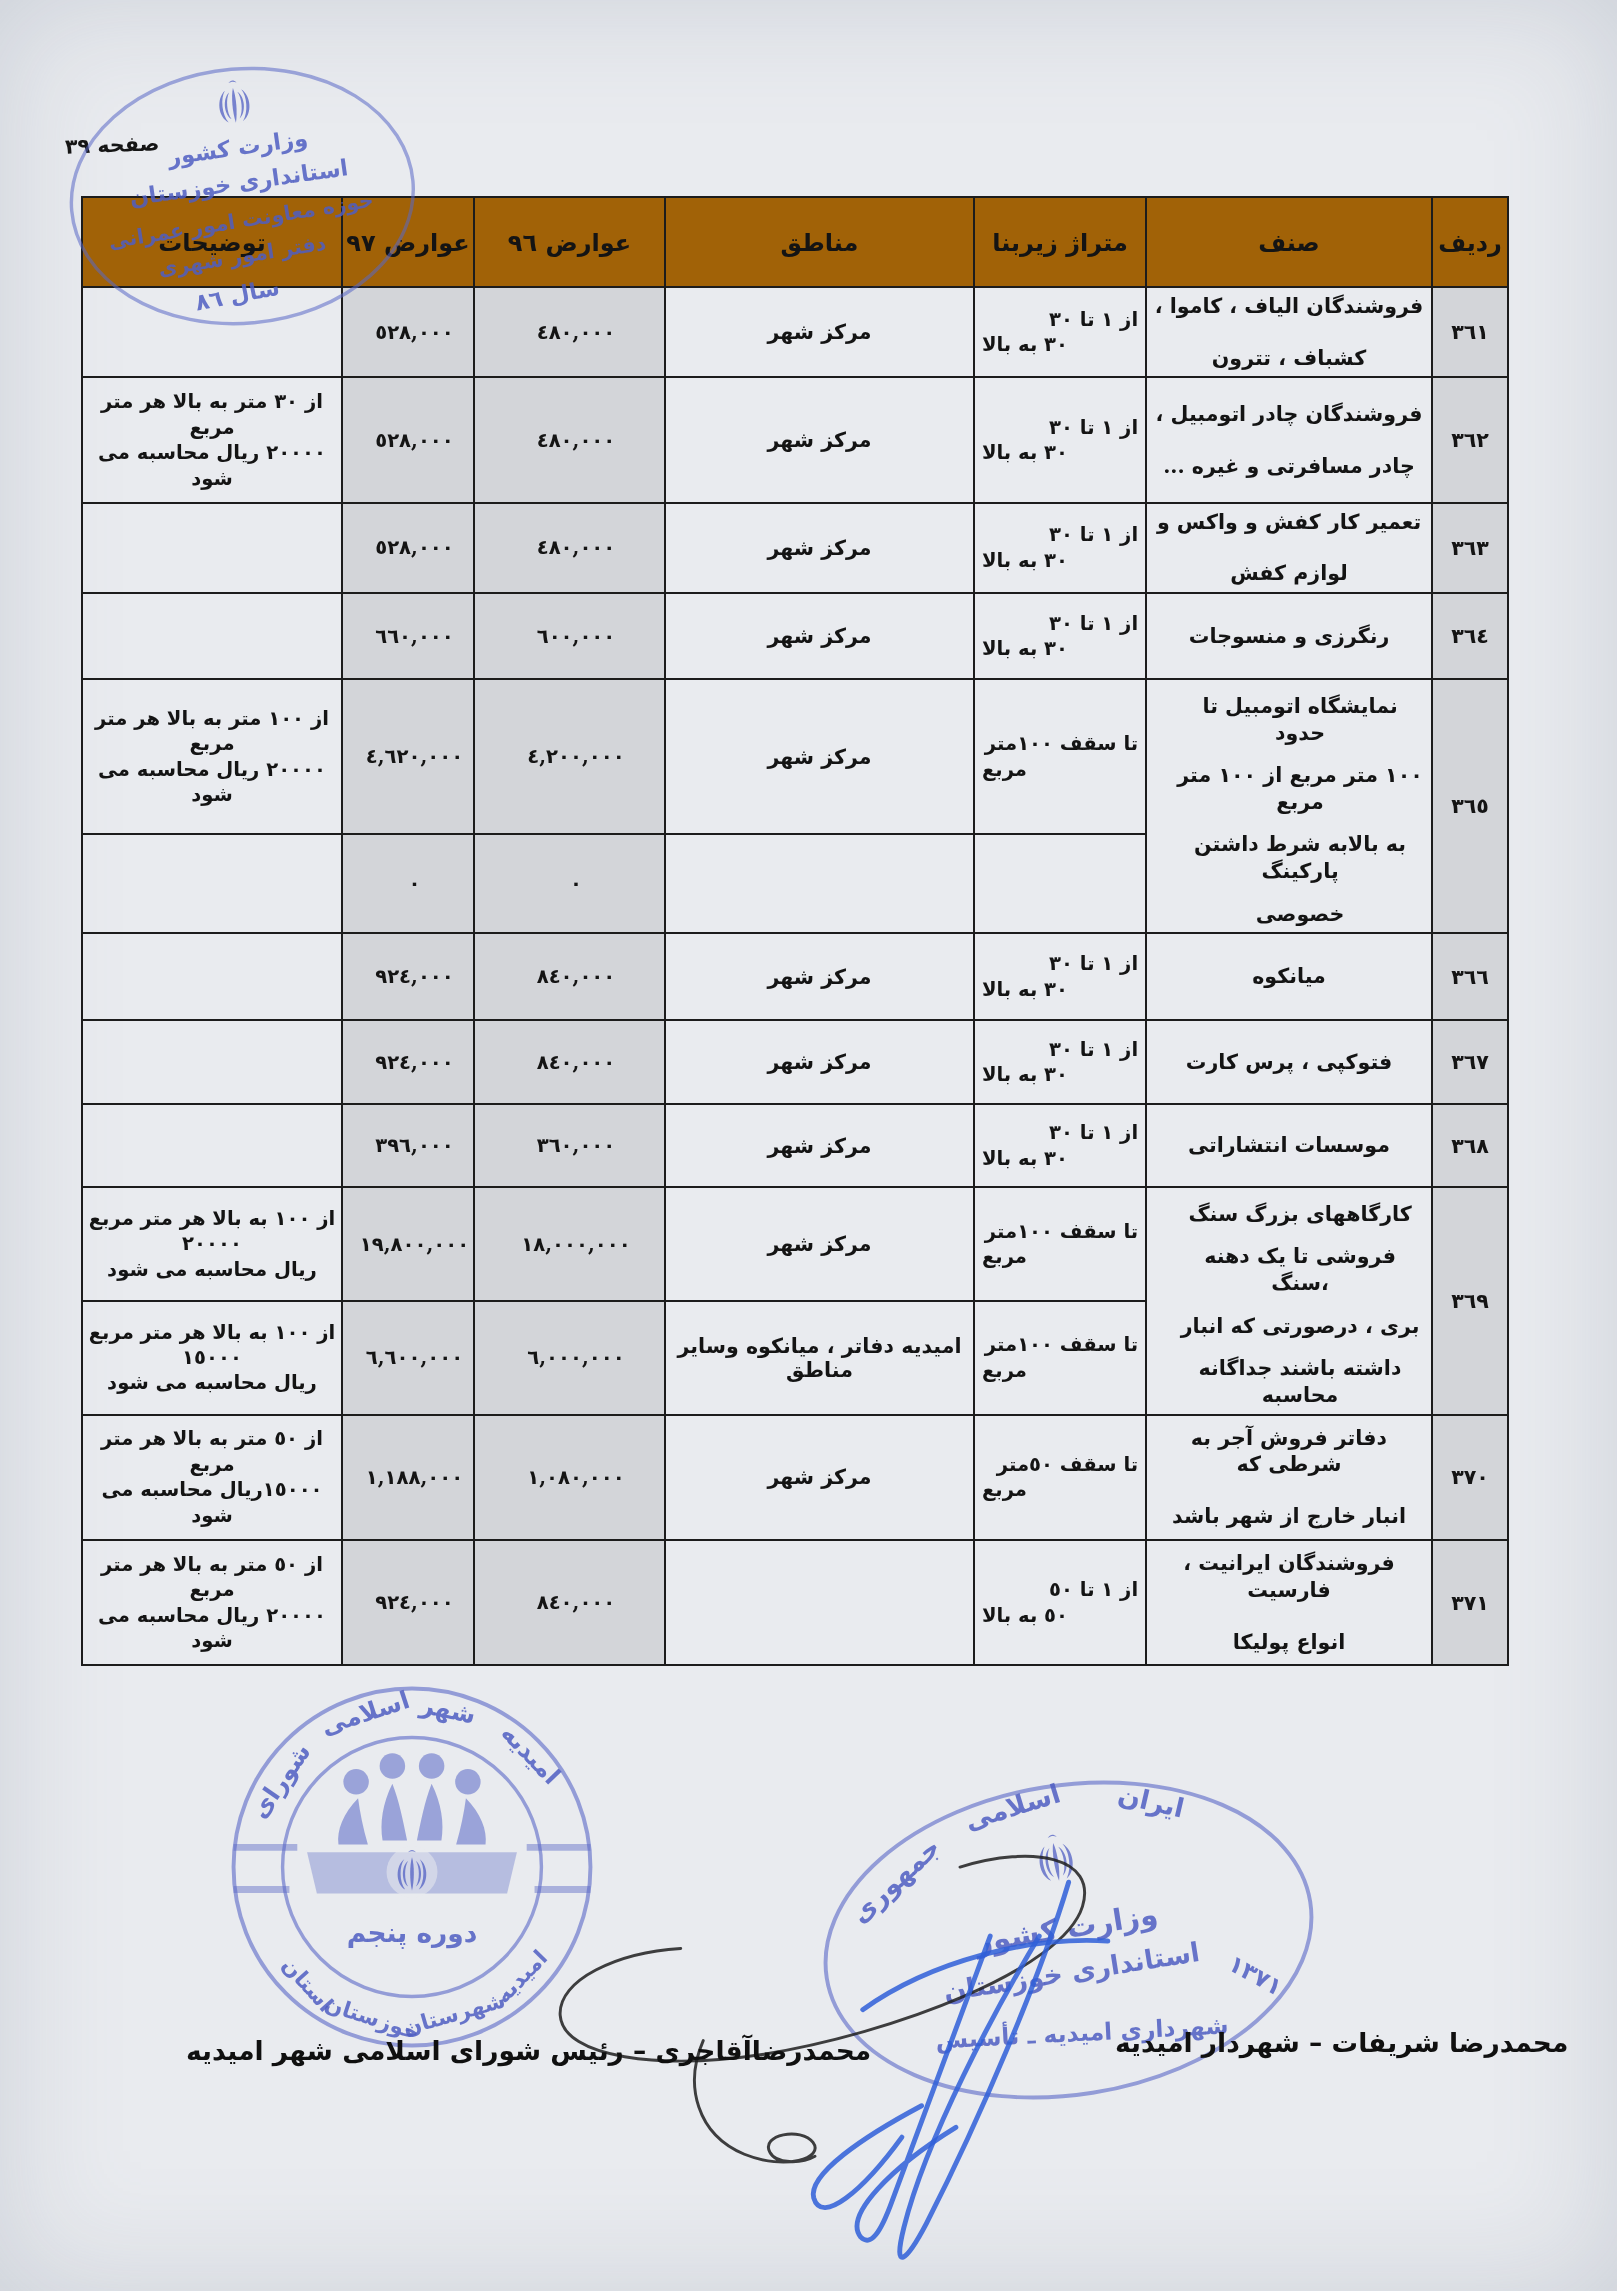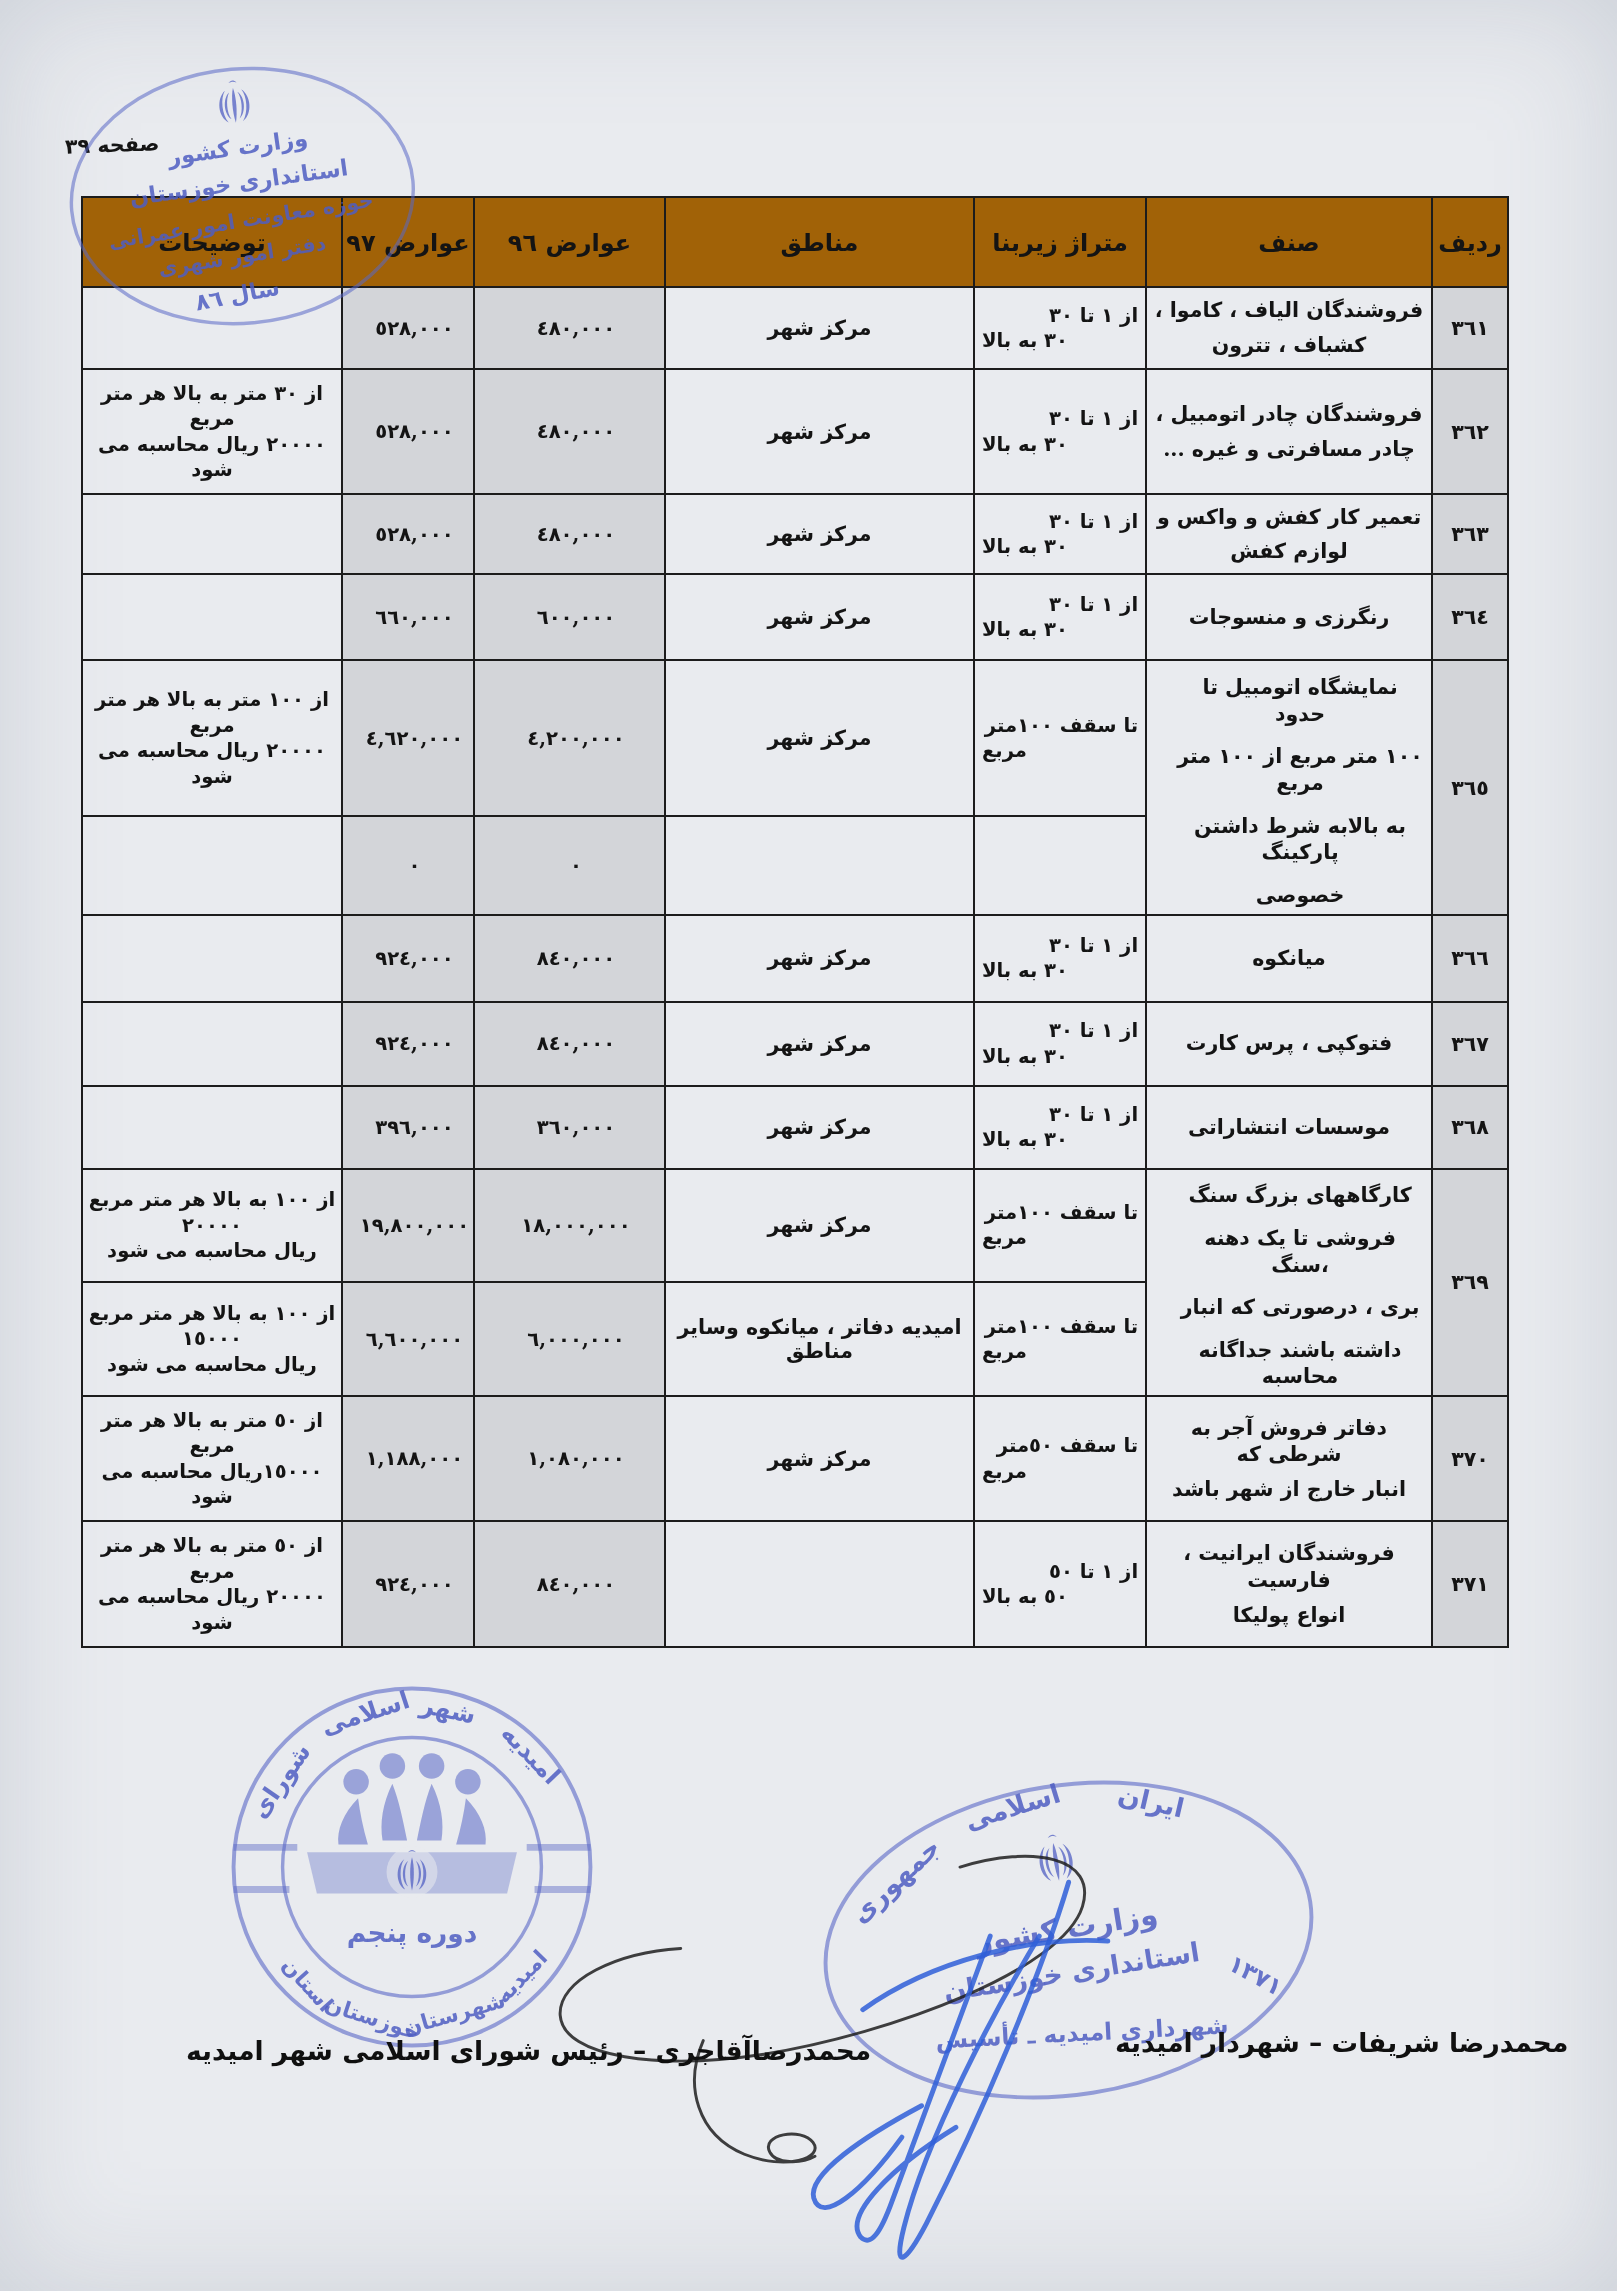--- a/index.html
+++ b/index.html
@@ -23,21 +23,21 @@
   }
   .tariff-table td,.tariff-table th{
     border:2.5px solid #1c1c1c;vertical-align:middle;overflow:hidden;
     font-weight:bold;color:#141414;
   }
   .tariff-table th{height:86px;font-size:24px;background:#a16207;}
   .shade{background:#d3d5d9;}
   td.radif{font-size:20.6px;text-align:center;}
   td.senf{font-size:20.6px;}
   .lines{display:flex;flex-direction:column;height:100%;box-sizing:border-box;}
-  .senf .lines{justify-content:center;gap:8px;padding:3.9px 5.9px;text-align:center;}
+  .senf .lines{justify-content:center;gap:25px;padding:3.9px 5.9px;text-align:center;}
   .senf.tall .lines{justify-content:flex-start;gap:15.7px;padding-top:11.8px;padding-left:28px;}
   .line{line-height:1.3;}
   td.metraj{font-size:19.6px;}
   .metraj .lines{justify-content:space-between;padding:9.8px 5.9px;}
   .metraj .line:first-child{text-align:right;}
   .metraj .line:last-child{text-align:left;}
   td.manateq{font-size:20.6px;text-align:center;}
   td.num{font-size:19.6px;text-align:center;letter-spacing:1px;padding-left:14px;}
   td.toz{font-size:19.6px;}
   .toz .lines{justify-content:center;padding:9.8px 3.9px;text-align:center;border-radius:20px;}

